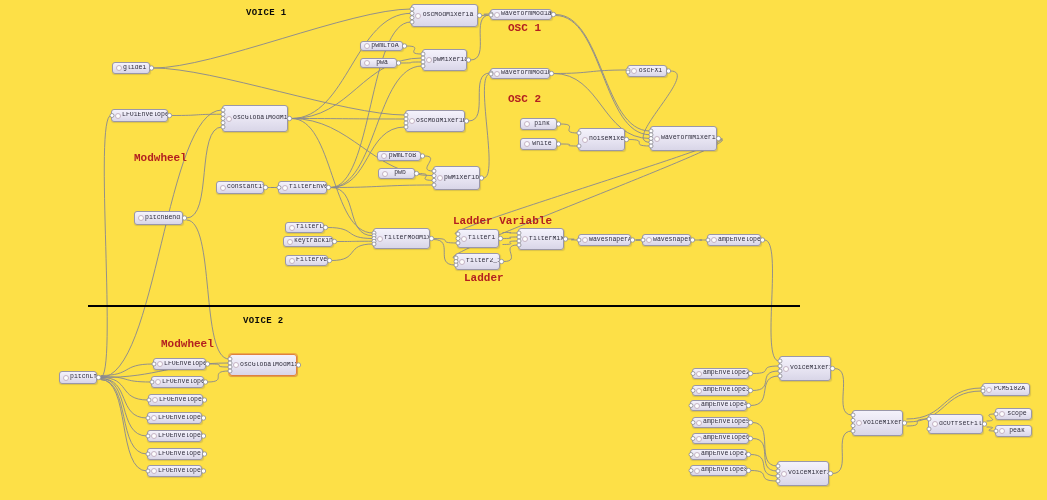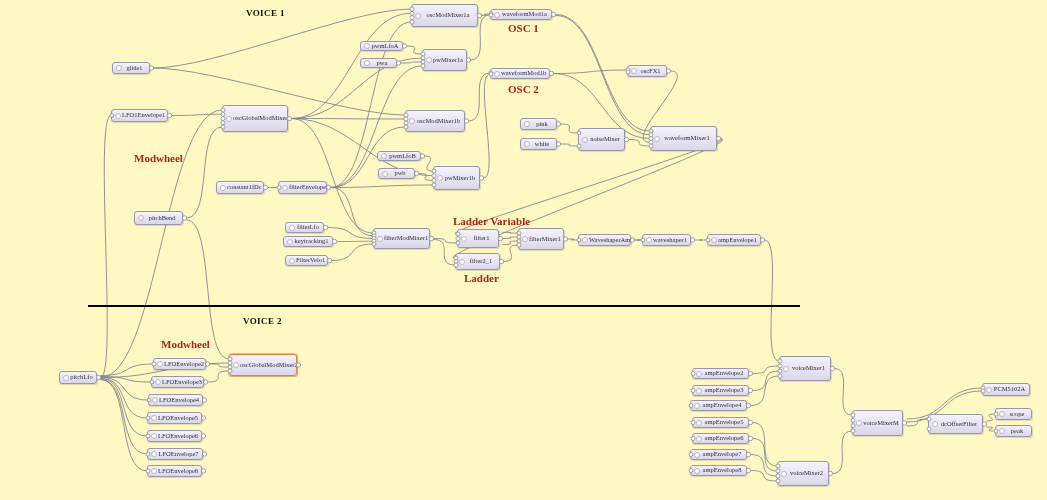--- a/index.html
+++ b/index.html
@@ -1,18 +1,18 @@
 <!DOCTYPE html>
 <html><head>
 <meta charset="utf-8">
 <style>
   html,body { margin:0; padding:0; background:#ffffff; }
   #patch-canvas {
-    position:relative; width:1047px; height:500px; background:#fef9c3;
-    overflow:hidden; font-family:Liberation Serif, serif;
+    position:relative; width:1047px; height:500px; background:#fde047;
+    overflow:hidden; font-family:Liberation Mono, monospace;
   }
   svg.layer { position:absolute; left:0; top:0; pointer-events:none; }
   #wire-layer { z-index:1; }
   #pin-layer  { z-index:3; }
   .node {
     position:absolute; box-sizing:border-box; z-index:2;
     border:1px solid #9a97aa; border-radius:3px;
     background:linear-gradient(180deg,#f4f2fb 0%,#e7e4f2 55%,#d9d6e8 100%);
     box-shadow:0.5px 1px 1px rgba(60,60,90,0.18);
     display:flex; align-items:center;
@@ -254,21 +254,21 @@
       <circle cx="929" cy="429" r="2" fill="#ffffff" stroke="#8a8a92" stroke-width="0.8"></circle>
       <circle cx="984.5" cy="424" r="2.2" fill="#ffffff" stroke="#8a8a92" stroke-width="0.8"></circle>
       <circle cx="983" cy="388" r="2" fill="#ffffff" stroke="#8a8a92" stroke-width="0.8"></circle>
       <circle cx="983" cy="391" r="2" fill="#ffffff" stroke="#8a8a92" stroke-width="0.8"></circle>
       <circle cx="996" cy="414" r="2" fill="#ffffff" stroke="#8a8a92" stroke-width="0.8"></circle>
       <circle cx="996" cy="431" r="2" fill="#ffffff" stroke="#8a8a92" stroke-width="0.8"></circle>
     </svg>
 <div class="seclabel black" style="left: 246px; top: 8px;">VOICE 1</div>
     <div class="seclabel black" style="left: 243px; top: 316px;">VOICE 2</div>
     <div class="seclabel red" style="left: 508px; top: 22px;">OSC 1</div>
-    <div class="seclabel red" style="left: 508px; top: 83px;">OSC 2</div>
+    <div class="seclabel red" style="left: 508px; top: 93px;">OSC 2</div>
     <div class="seclabel red" style="left: 134px; top: 152px;">Modwheel</div>
     <div class="seclabel red" style="left: 161px; top: 338px;">Modwheel</div>
     <div class="seclabel red" style="left: 453px; top: 215px;">Ladder Variable</div>
     <div class="seclabel red" style="left: 464px; top: 272px;">Ladder</div>
     <div class="node" style="left: 112px; top: 62px; width: 38px; height: 12px;">
       <span class="module-icon"></span>
       <span class="node-label">glide1</span>
     </div>
     <div class="node" style="left: 411px; top: 4px; width: 67px; height: 23px;">
       <span class="module-icon"></span>

